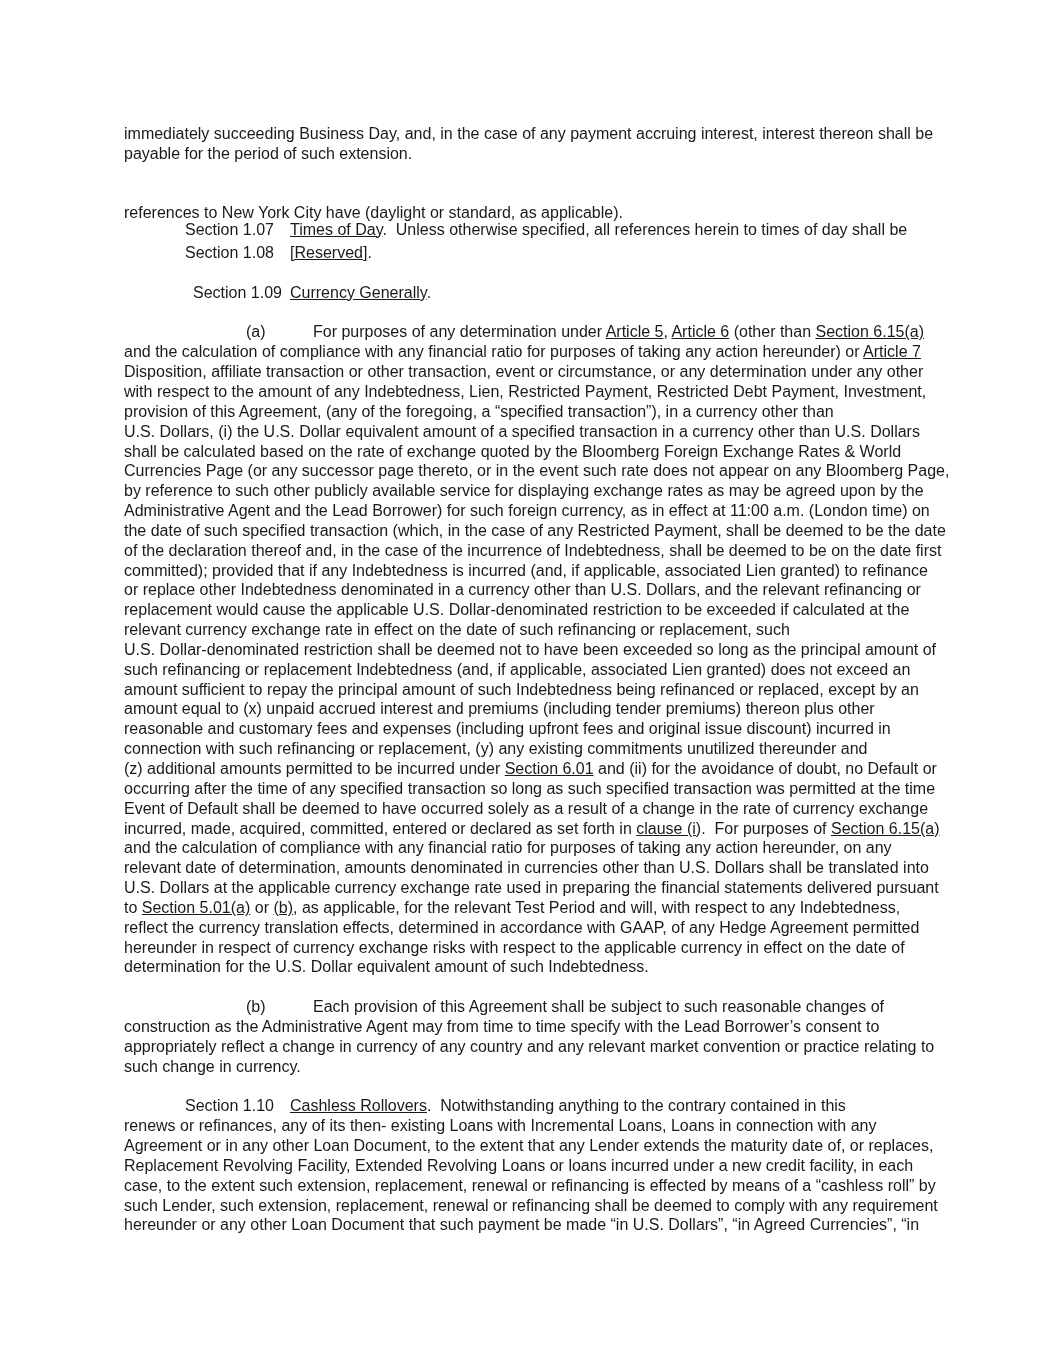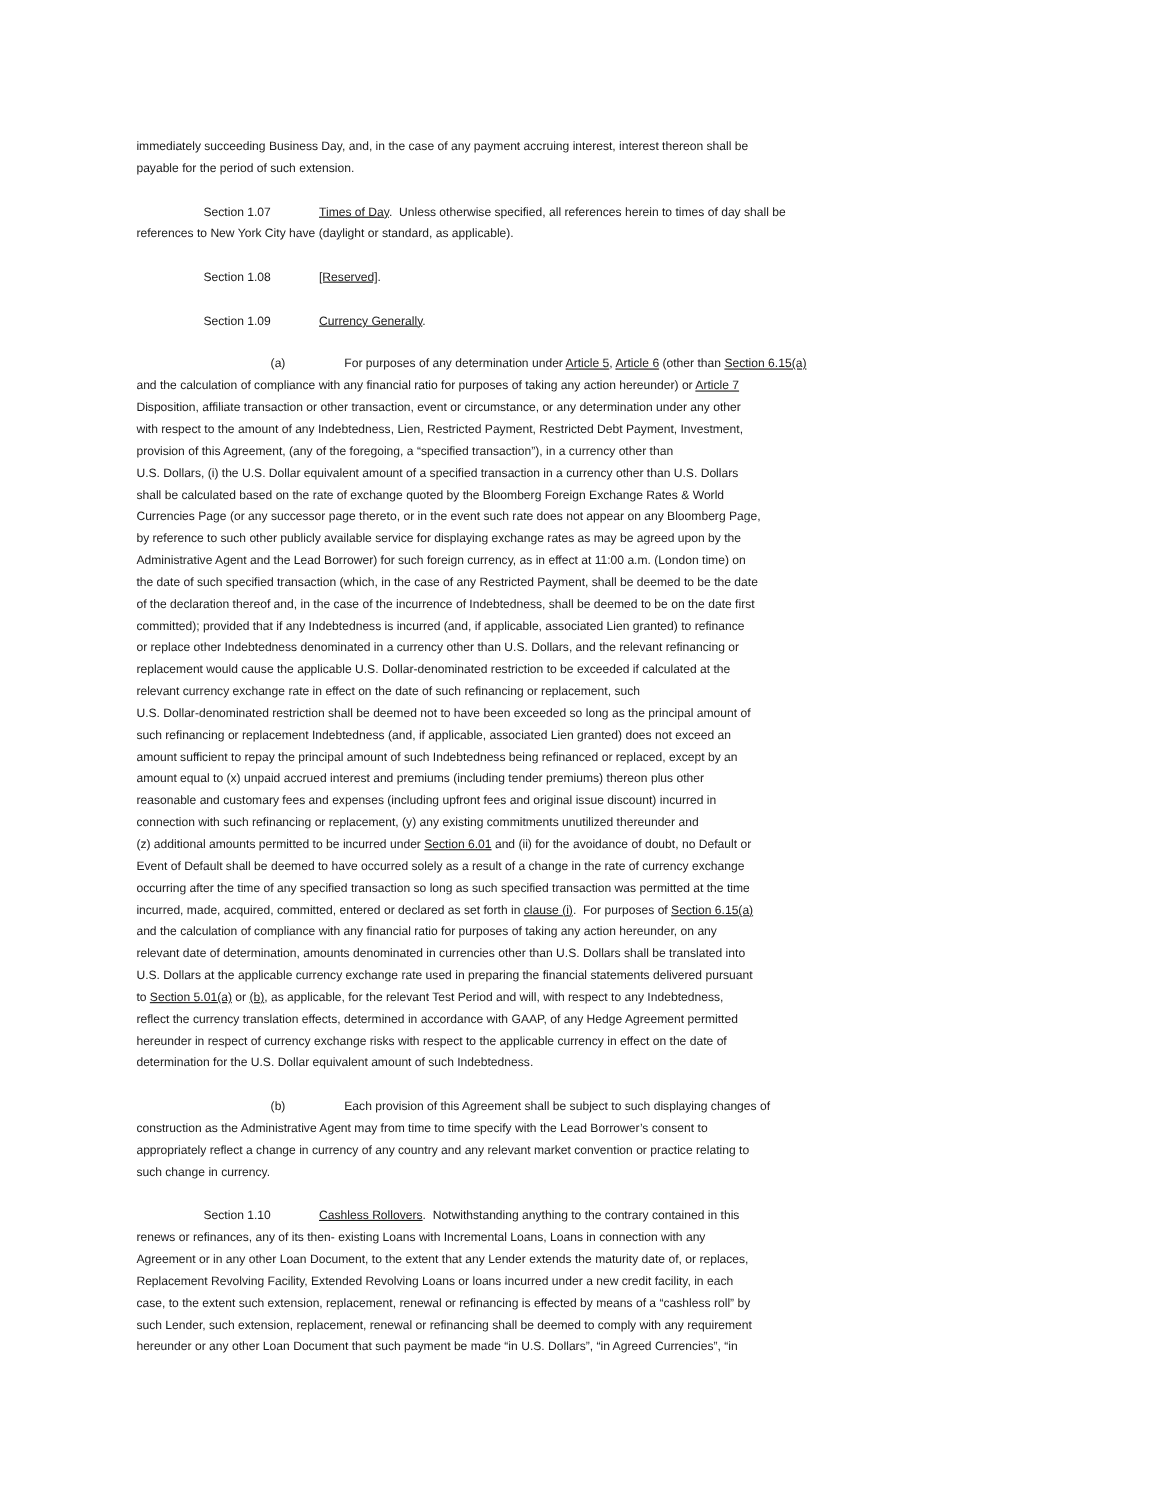--- a/index.html
+++ b/index.html
@@ -14,21 +14,21 @@
     background: #ffffff;
     overflow: hidden;
     font-family: "Liberation Sans", "DejaVu Sans", sans-serif;
     color: #1a1a1a;
   }
   .content {
     position: absolute;
     left: 124px;
     top: 124px;
     width: 812px;
-    font-size: 11px;
+    font-size: 16px;
     line-height: 19.85px;
   }
   .para { margin: 0 0 19.85px 0; }
   .para:last-child { margin-bottom: 13px; }
   .line {
     white-space: pre;
     height: 19.85px;
   }
   .gap {
     display: inline-block;
@@ -43,28 +43,28 @@
 </head>
 <body>
 
 <div class="page">
   <div class="content" style="color: rgb(26, 26, 26);">
       <div class="para">
         <div class="line"><span>immediately succeeding Business Day, and, in the case of any payment accruing interest, interest thereon shall be</span></div>
         <div class="line"><span>payable for the period of such extension.</span></div>
       </div>
       <div class="para">
-        <div class="line"><span class="gap" style="width: 61px;"></span><span class="label" style="width: 105px;">Section 1.07</span><span class="u">Times of Day</span><span>.  Unless otherwise specified, all references herein to times of day shall be</span></div>
+        <div class="line"><span class="gap" style="width: 61px;"></span><span class="label" style="width: 105px; margin-top: 36px;">Section 1.07</span><span class="u">Times of Day</span><span>.  Unless otherwise specified, all references herein to times of day shall be</span></div>
         <div class="line"><span>references to New York City have (daylight or standard, as applicable).</span></div>
       </div>
       <div class="para">
         <div class="line"><span class="gap" style="width: 61px;"></span><span class="label" style="width: 105px;">Section 1.08</span><span class="u">[Reserved]</span><span>.</span></div>
       </div>
       <div class="para">
-        <div class="line"><span class="gap" style="width: 61px;"></span><span class="label" style="width: 105px;">Section 1.09</span><span class="u">Currency Generally</span><span>.</span></div>
+        <div class="line"><span class="gap" style="width: 61px;"></span><span class="label" style="width: 105px; text-align: center;">Section 1.09</span><span class="u">Currency Generally</span><span>.</span></div>
       </div>
       <div class="para">
         <div class="line"><span class="gap" style="width: 122px;"></span><span class="label" style="width: 67px;">(a)</span><span>For purposes of any determination under </span><span class="u">Article 5</span><span>, </span><span class="u">Article 6</span><span> (other than </span><span class="u">Section 6.15(a)</span></div>
         <div class="line"><span>and the calculation of compliance with any financial ratio for purposes of taking any action hereunder) or </span><span class="u">Article 7</span></div>
         <div class="line"><span>Disposition, affiliate transaction or other transaction, event or circumstance, or any determination under any other</span></div>
         <div class="line"><span>with respect to the amount of any Indebtedness, Lien, Restricted Payment, Restricted Debt Payment, Investment,</span></div>
         <div class="line"><span>provision of this Agreement, (any of the foregoing, a “specified transaction”), in a currency other than</span></div>
         <div class="line"><span>U.S. Dollars, (i) the U.S. Dollar equivalent amount of a specified transaction in a currency other than U.S. Dollars</span></div>
         <div class="line"><span>shall be calculated based on the rate of exchange quoted by the Bloomberg Foreign Exchange Rates &amp; World</span></div>
         <div class="line"><span>Currencies Page (or any successor page thereto, or in the event such rate does not appear on any Bloomberg Page,</span></div>
@@ -76,33 +76,33 @@
         <div class="line"><span>or replace other Indebtedness denominated in a currency other than U.S. Dollars, and the relevant refinancing or</span></div>
         <div class="line"><span>replacement would cause the applicable U.S. Dollar-denominated restriction to be exceeded if calculated at the</span></div>
         <div class="line"><span>relevant currency exchange rate in effect on the date of such refinancing or replacement, such</span></div>
         <div class="line"><span>U.S. Dollar-denominated restriction shall be deemed not to have been exceeded so long as the principal amount of</span></div>
         <div class="line"><span>such refinancing or replacement Indebtedness (and, if applicable, associated Lien granted) does not exceed an</span></div>
         <div class="line"><span>amount sufficient to repay the principal amount of such Indebtedness being refinanced or replaced, except by an</span></div>
         <div class="line"><span>amount equal to (x) unpaid accrued interest and premiums (including tender premiums) thereon plus other</span></div>
         <div class="line"><span>reasonable and customary fees and expenses (including upfront fees and original issue discount) incurred in</span></div>
         <div class="line"><span>connection with such refinancing or replacement, (y) any existing commitments unutilized thereunder and</span></div>
         <div class="line"><span>(z) additional amounts permitted to be incurred under </span><span class="u">Section 6.01</span><span> and (ii) for the avoidance of doubt, no Default or</span></div>
+        <div class="line"><span>occurring after the time of any specified transaction so long as such specified transaction was permitted at the time</span></div>
         <div class="line"><span>Event of Default shall be deemed to have occurred solely as a result of a change in the rate of currency exchange</span></div>
-        <div class="line"><span>occurring after the time of any specified transaction so long as such specified transaction was permitted at the time</span></div>
         <div class="line"><span>incurred, made, acquired, committed, entered or declared as set forth in </span><span class="u">clause (i)</span><span>.  For purposes of </span><span class="u">Section 6.15(a)</span></div>
         <div class="line"><span>and the calculation of compliance with any financial ratio for purposes of taking any action hereunder, on any</span></div>
         <div class="line"><span>relevant date of determination, amounts denominated in currencies other than U.S. Dollars shall be translated into</span></div>
         <div class="line"><span>U.S. Dollars at the applicable currency exchange rate used in preparing the financial statements delivered pursuant</span></div>
         <div class="line"><span>to </span><span class="u">Section 5.01(a)</span><span> or </span><span class="u">(b)</span><span>, as applicable, for the relevant Test Period and will, with respect to any Indebtedness,</span></div>
         <div class="line"><span>reflect the currency translation effects, determined in accordance with GAAP, of any Hedge Agreement permitted</span></div>
         <div class="line"><span>hereunder in respect of currency exchange risks with respect to the applicable currency in effect on the date of</span></div>
         <div class="line"><span>determination for the U.S. Dollar equivalent amount of such Indebtedness.</span></div>
       </div>
       <div class="para">
-        <div class="line"><span class="gap" style="width: 122px;"></span><span class="label" style="width: 67px;">(b)</span><span>Each provision of this Agreement shall be subject to such displaying changes of</span></div>
+        <div class="line"><span class="gap" style="width: 122px;"></span><span class="label" style="width: 67px;">(b)</span><span>Each provision of this Agreement shall be subject to such reasonable changes of</span></div>
         <div class="line"><span>construction as the Administrative Agent may from time to time specify with the Lead Borrower’s consent to</span></div>
         <div class="line"><span>appropriately reflect a change in currency of any country and any relevant market convention or practice relating to</span></div>
         <div class="line"><span>such change in currency.</span></div>
       </div>
       <div class="para">
         <div class="line"><span class="gap" style="width: 61px;"></span><span class="label" style="width: 105px;">Section 1.10</span><span class="u">Cashless Rollovers</span><span>.  Notwithstanding anything to the contrary contained in this</span></div>
         <div class="line"><span>renews or refinances, any of its then- existing Loans with Incremental Loans, Loans in connection with any</span></div>
         <div class="line"><span>Agreement or in any other Loan Document, to the extent that any Lender extends the maturity date of, or replaces,</span></div>
         <div class="line"><span>Replacement Revolving Facility, Extended Revolving Loans or loans incurred under a new credit facility, in each</span></div>
         <div class="line"><span>case, to the extent such extension, replacement, renewal or refinancing is effected by means of a “cashless roll” by</span></div>

